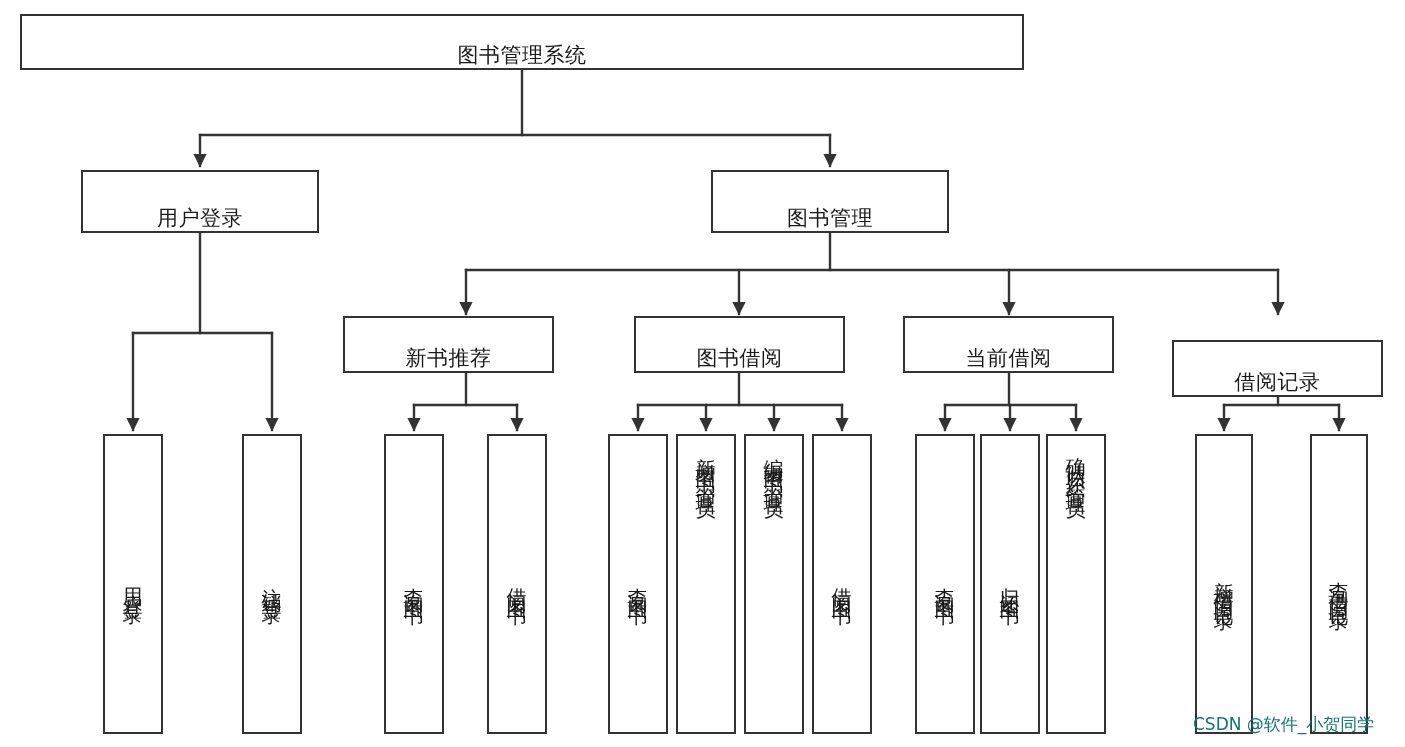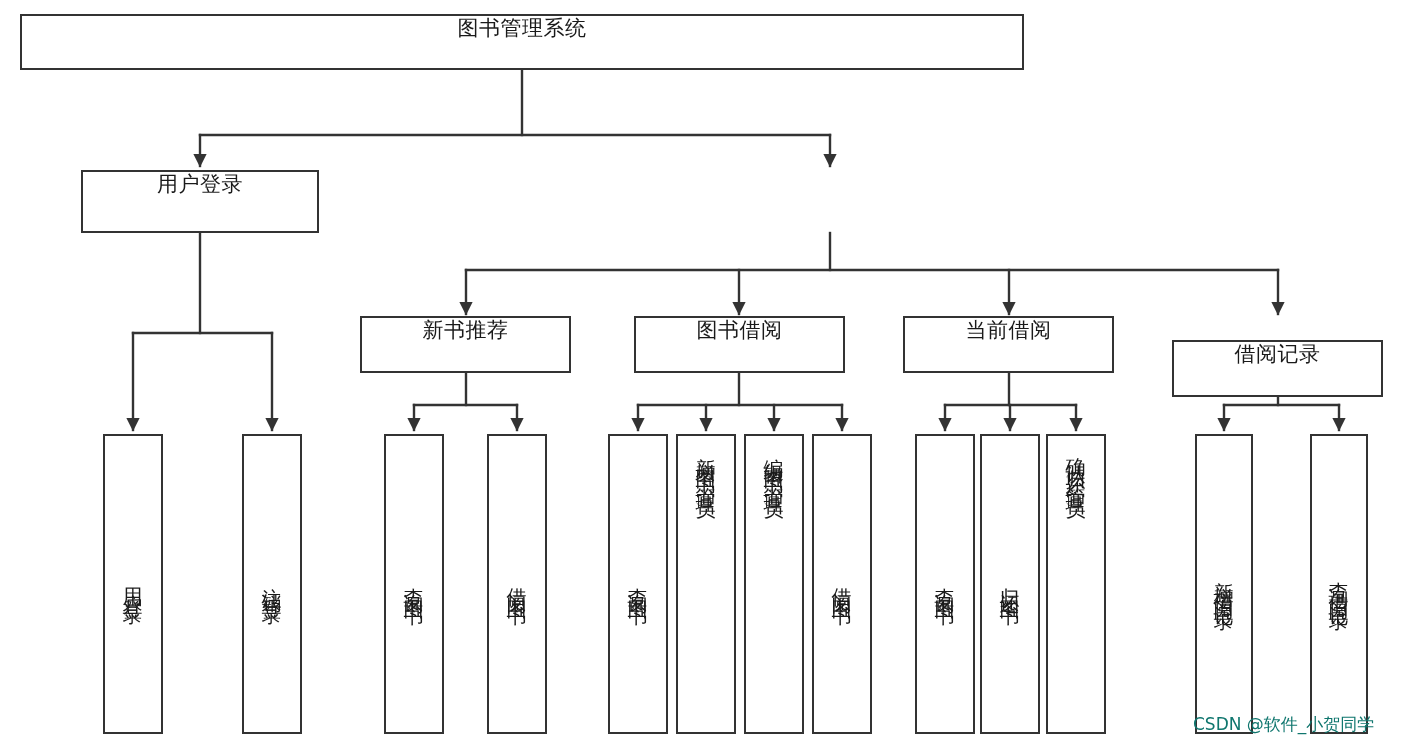--- a/index.html
+++ b/index.html
@@ -26,21 +26,21 @@
     width: 1405px;
     height: 747px;
     pointer-events: none;
   }
   .node {
     position: absolute;
     box-sizing: border-box;
     background: #ffffff;
     border: 2px solid #333333;
     display: flex;
-    align-items: flex-start;
+    align-items: flex-end;
     justify-content: center;
     text-align: center;
   }
   .node-label {
     font-size: 21px;
     line-height: 1.18;
     letter-spacing: 0.5px;
     color: #1a1a1a;
     white-space: nowrap;
   }
@@ -133,22 +133,25 @@
   </svg>
 
   <div class="node horiz" style="left:20px; top:14px; width:1004px; height:56px;">
     <span class="node-label">图书管理系统</span>
   </div>
 
   <div class="node horiz" style="left:81px; top:170px; width:238px; height:63px;">
     <span class="node-label">用户登录</span>
   </div>
 
-
-  <div class="node horiz" style="left:360px; top:316px; width:211px; height:57px;">
+  <div class="node horiz" style="left:711px; top:170px; width:238px; height:63px;">
+    <span class="node-label">图书管理</span>
+  </div>
+
+  <div class="node horiz" style="left:343px; top:316px; width:211px; height:57px;">
     <span class="node-label">新书推荐</span>
   </div>
 
   <div class="node horiz" style="left:903px; top:316px; width:211px; height:57px;">
     <span class="node-label">当前借阅</span>
   </div>
 
   <div class="node horiz" style="left:634px; top:316px; width:211px; height:57px;">
     <span class="node-label">图书借阅</span>
   </div>

